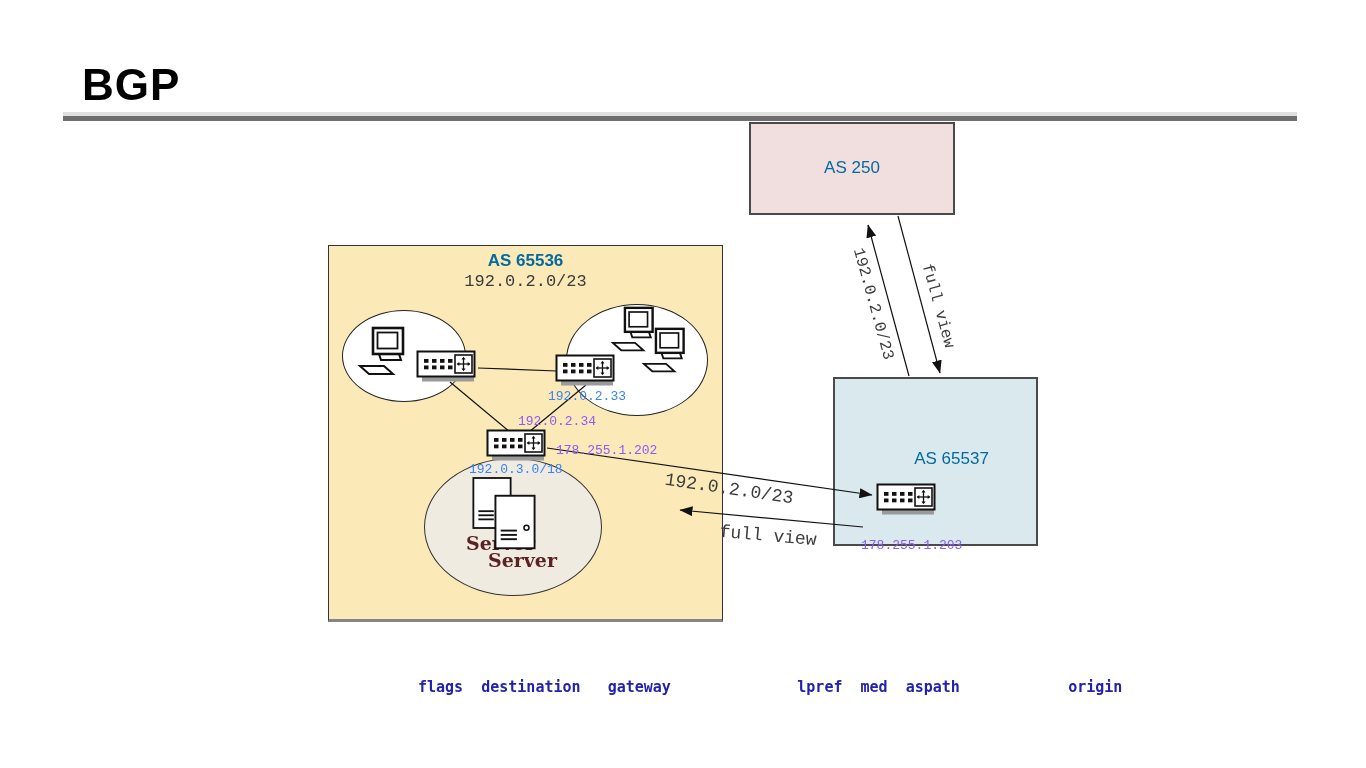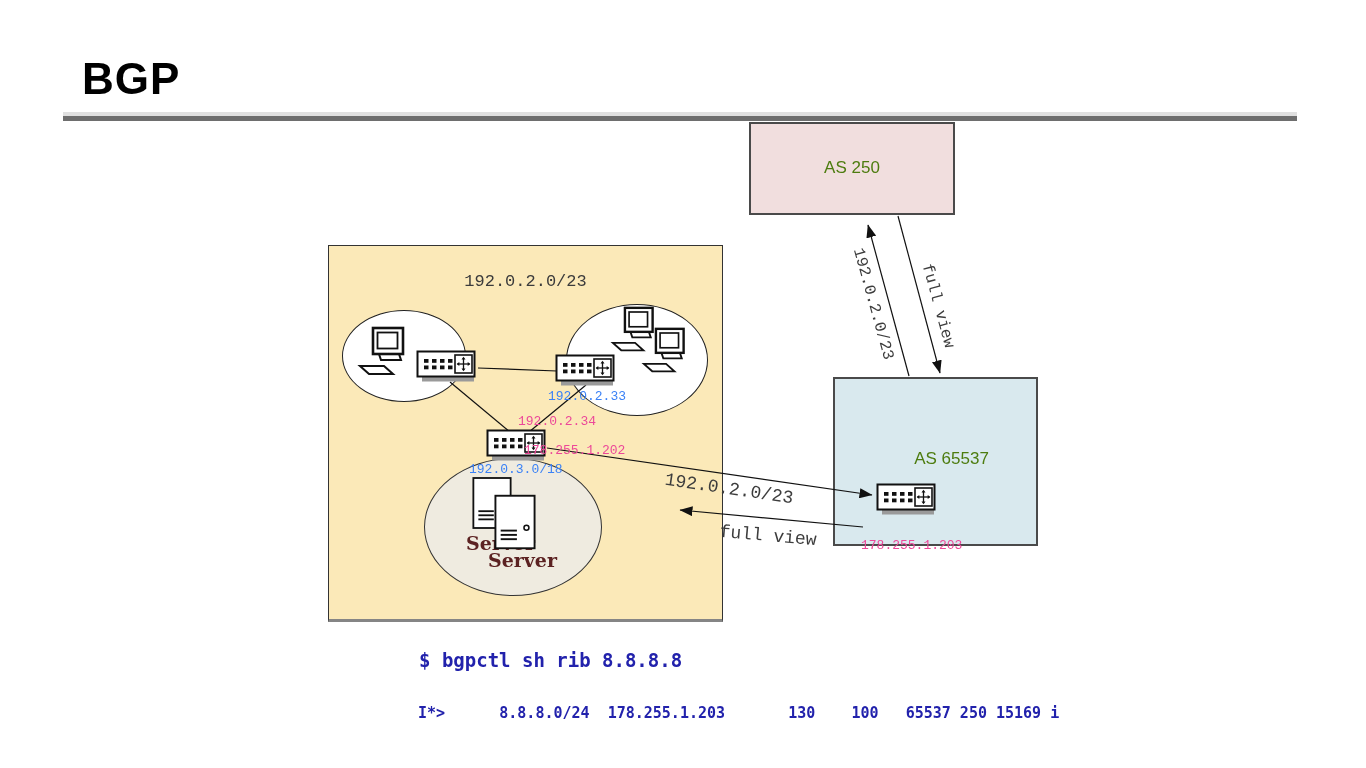--- a/index.html
+++ b/index.html
@@ -1,50 +1,50 @@
 <!DOCTYPE html>
 <html><head>
 <meta charset="utf-8">
 <style>
   html,body{margin:0;padding:0;background:#fff;}
   #slide{position:relative;width:1366px;height:768px;background:#ffffff;overflow:hidden;
          font-family:"Liberation Sans",sans-serif;}
   .abs{position:absolute;}
   
-  #page-title{left:82px;top:54px;font-family:cursive,sans-serif;font-weight:700;
+  #page-title{left:82px;top:60px;font-family:cursive,sans-serif;font-weight:700;
               font-size:44px;color:#000;letter-spacing:1px;}
   #title-rule{left:63px;top:112px;width:1234px;height:9px;
               background:linear-gradient(to bottom,#e0e0e0 0 44%,#6e6e6e 44% 100%);}
   
   .asbox{box-sizing:border-box;z-index:1;}
   #box-as250{left:749px;top:122px;width:206px;height:93px;background:#f1dede;border:2px solid #4a4a4a;}
   #box-as65536{left:328px;top:245px;width:395px;height:377px;background:#fbe9b8;
                border:1px solid #333;border-bottom:3px solid #858585;}
   #box-as65537{left:833px;top:377px;width:205px;height:169px;background:#d9e9ee;border:2px solid #4a4a4a;}
-  .as-label{z-index:5;text-align:center;font-size:17px;color:#4d7c0f;}
+  .as-label{z-index:5;text-align:center;font-size:17px;color:#0369a1;}
   #lbl-as250{left:749px;top:158px;width:206px;}
   #lbl-as65536{left:328px;top:251px;width:395px;font-weight:700;}
   #lbl-as65537{left:833px;top:449px;width:237px;}
   #lbl-prefix65536{left:328px;top:272px;width:395px;text-align:center;z-index:5;
                    font-family:"Liberation Mono",monospace;font-size:17px;color:#3b3b3b;}
   
   .ellipse{border-radius:50%;z-index:2;box-sizing:border-box;}
   #ell-left{left:342px;top:310px;width:124px;height:92px;background:#fff;border:1.4px solid #222;}
   #ell-right{left:566px;top:304px;width:142px;height:112px;background:#fff;border:1.4px solid #222;}
   #ell-server{left:424px;top:458px;width:178px;height:138px;background:#efebe0;border:1.4px solid #333;}
   
   #lines{left:0;top:0;z-index:3;pointer-events:none;}
   
   .icon{z-index:4;}
   
-  .iplabel{z-index:5;font-family:"Liberation Mono",monospace;font-size:13px;line-height:14px;color:#ec4899;white-space:nowrap;}
+  .iplabel{z-index:5;font-family:"Liberation Mono",monospace;font-size:13px;line-height:14px;color:#8b5cf6;white-space:nowrap;}
   .maroon{color:#3b82f6;}
   #lbl-r1{left:548px;top:390px;}
   #lbl-r2{left:518px;top:415px;}
-  #lbl-r2wan{left:524px;top:444px;text-align:right;}
+  #lbl-r2wan{left:556px;top:444px;text-align:right;}
   #lbl-srvnet{left:469px;top:463px;}
   #lbl-r3{left:861px;top:519px;margin-top:20px;}
   
   .server-cap{font-family:"DejaVu Serif",serif;font-weight:700;font-size:19px;color:#5c2222;white-space:nowrap;}
   #srv-cap1{left:466px;top:532px;z-index:4;}
   #srv-cap2{left:488px;top:549px;z-index:6;}
   
   .arrlabel{font-family:"Liberation Mono",monospace;color:#3d3d3d;white-space:nowrap;z-index:5;text-align:center;}
   #arr-up-lbl{left:793px;top:295px;width:160px;font-size:16px;transform:rotate(74.5deg);}
   #arr-down-lbl{left:878px;top:297px;width:120px;font-size:16px;transform:rotate(74.5deg);}
@@ -154,30 +154,30 @@
   <svg class="abs icon" style="left:472px;top:476px" width="40" height="54">
       <use href="#sym-server"></use>
     </svg>
   <div class="abs server-cap" id="srv-cap1">Server</div>
   <svg class="abs icon" style="left:494px;top:494px;z-index:5" width="42" height="56">
       <use href="#sym-server"></use>
     </svg>
   <div class="abs server-cap" id="srv-cap2">Server</div>
 
   <div class="abs as-label" id="lbl-as250">AS 250</div>
+  <div class="abs as-label" id="lbl-as65536">AS 65536</div>
   <div class="abs" id="lbl-prefix65536">192.0.2.0/23</div>
   <div class="abs as-label" id="lbl-as65537">AS 65537</div>
 
   <div class="abs iplabel maroon" id="lbl-r1">192.0.2.33</div>
   <div class="abs iplabel" id="lbl-r2">192.0.2.34</div>
   <div class="abs iplabel" id="lbl-r2wan">178.255.1.202</div>
   <div class="abs iplabel maroon" id="lbl-srvnet">192.0.3.0/18</div>
   <div class="abs iplabel" id="lbl-r3">178.255.1.203</div>
 
   <div class="abs arrlabel" id="arr-up-lbl">192.0.2.0/23</div>
   <div class="abs arrlabel" id="arr-down-lbl">full view</div>
   <div class="abs arrlabel" id="arr-right-lbl">192.0.2.0/23</div>
   <div class="abs arrlabel" id="arr-left-lbl">full view</div>
 
-  <div class="abs term" id="term-cmd">$ bgpctl sh rib 8.8.8.8</div>
-  <div class="abs term" id="term-row">I*&gt;      8.8.8.0/24  178.255.1.203       130    100   65537 250 15169 i</div>
+  <div class="abs term" id="term-header">flags  destination   gateway              lpref  med  aspath            origin</div>
 
 </div>
 
 </body></html>

